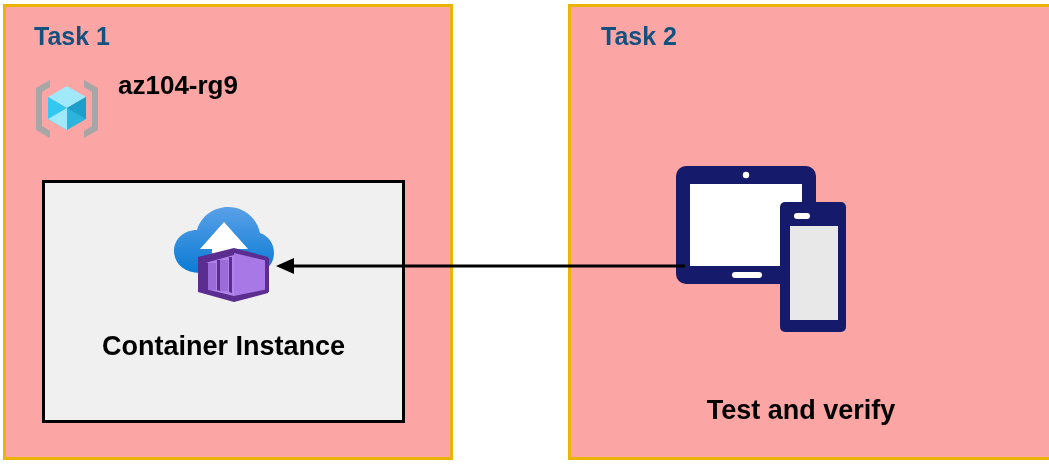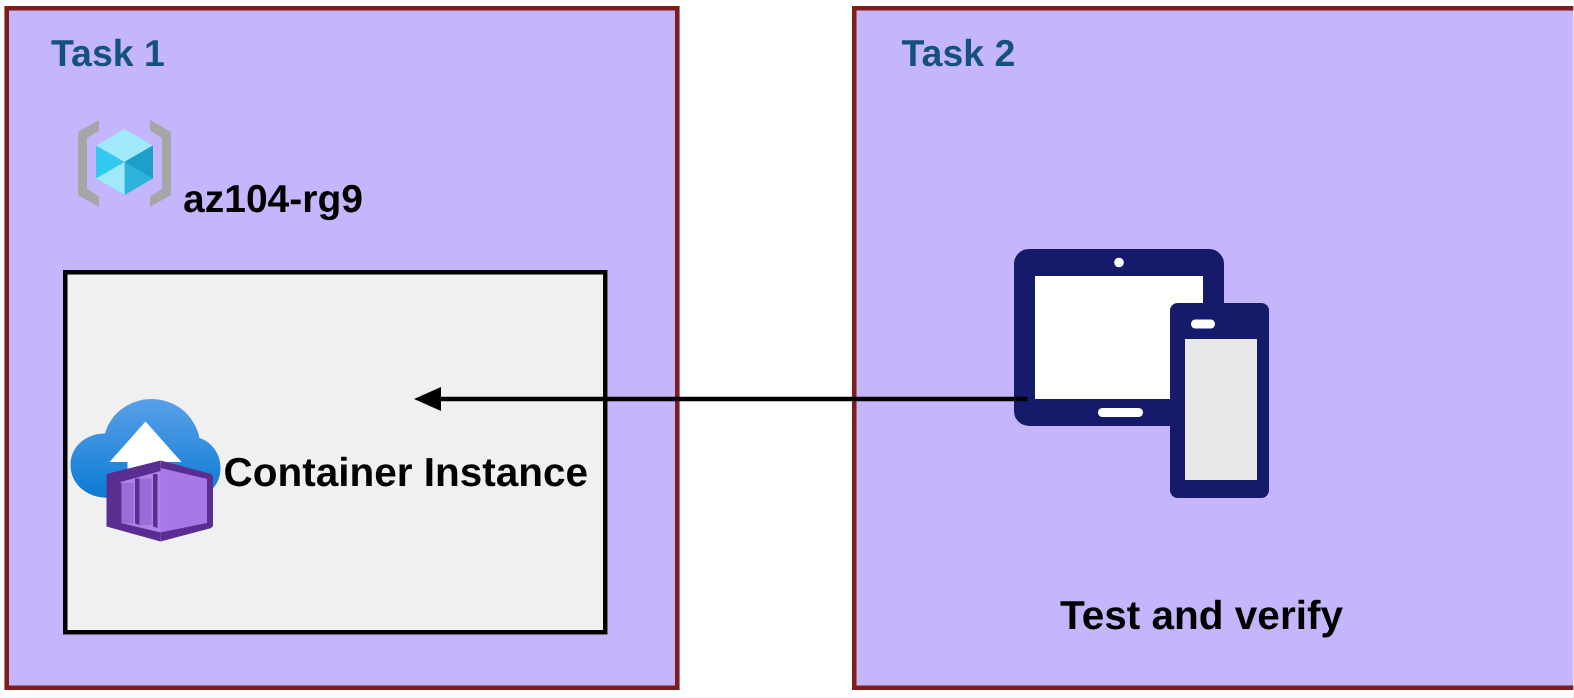--- a/index.html
+++ b/index.html
@@ -15,65 +15,66 @@
     width: 1049px;
     height: 465px;
     background: #ffffff;
     overflow: hidden;
   }
 
   
   .panel {
     position: absolute;
     box-sizing: border-box;
-    border: 3px solid #7f1d1d;
-    background: #c4b5fd;
+    border: 3px solid #eab308;
+    background: #fca5a5;
   }
   #panel-task1 { left: 3px;   top: 4px; width: 450px; height: 456px; }
   #panel-task2 { left: 568px; top: 4px; width: 566px; height: 456px; }
 
   .panel-title {
     position: absolute;
     font-size: 25px;
     font-weight: bold;
     color: #14517F;
     letter-spacing: 0px;
     white-space: nowrap;
   }
   #panel-task1 .panel-title { left: 28px; top: 15px; }
   #panel-task2 .panel-title { left: 30px; top: 15px; }
 
   
   #rg-row {
     position: absolute;
-    left: 38px;
+    left: 22px;
     top: 63px;
     display: flex;
-    align-items: flex-end;
+    align-items: flex-start;
+    gap: 12px;
   }
   #rg-icon { width: 78px; height: 78px; display: block; }
   #rg-label {
     font-size: 26px;
     font-weight: bold;
     color: #000000;
     white-space: nowrap;
   }
 
   
   #container-box {
     position: absolute;
     left: 36px;
     top: 173px;
     width: 363px;
     height: 243px;
     box-sizing: border-box;
     border: 3px solid #000000;
     background: #f0f0f0;
     display: flex;
-    flex-direction: row;
+    flex-direction: column;
     align-items: center;
     justify-content: flex-start;
   }
   #aci-icon {
     width: 104px;
     height: 98px;
     display: block;
     margin-top: 22px;
   }
   #container-label {

